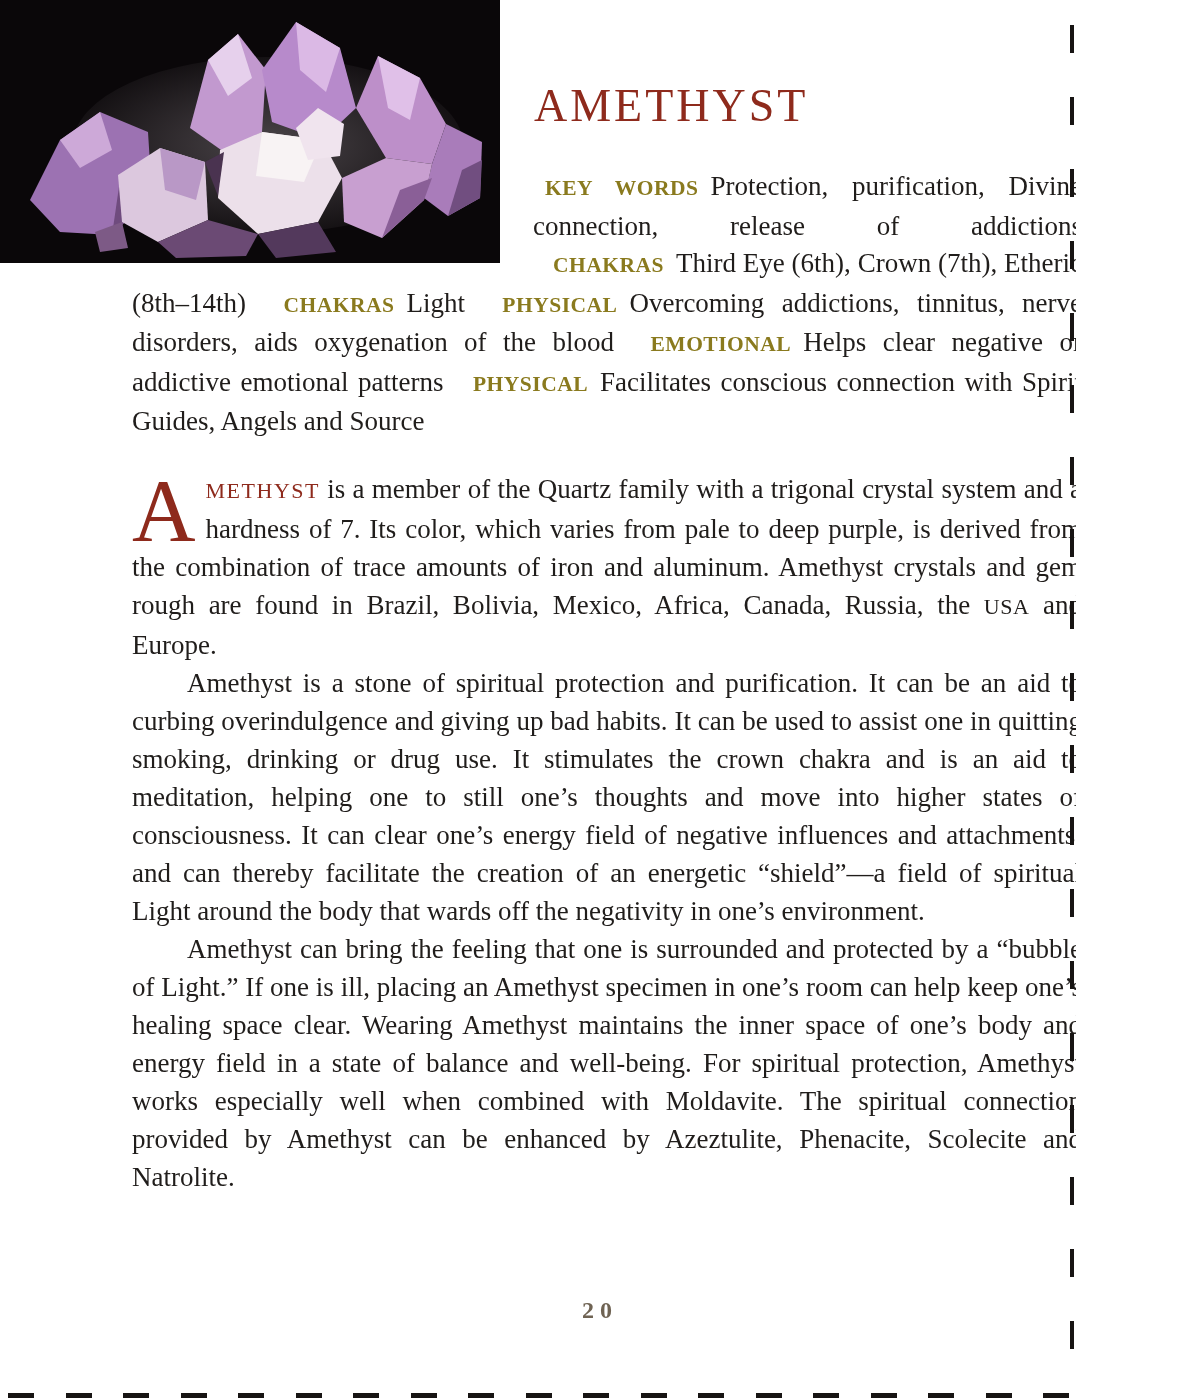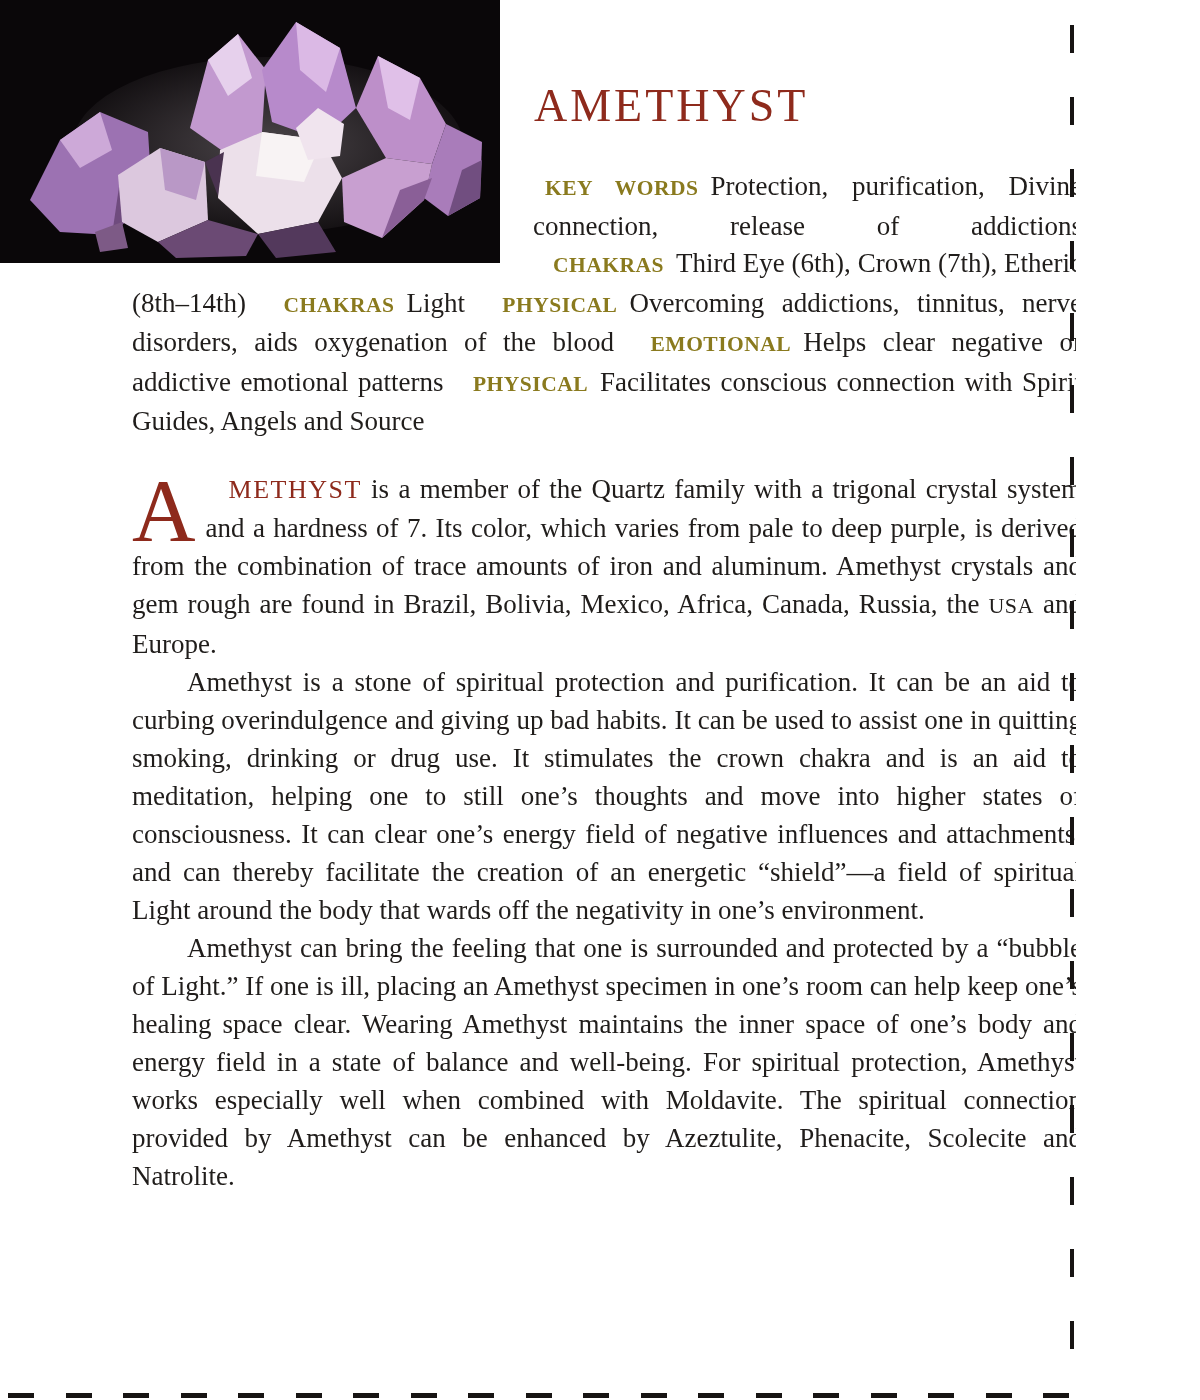--- a/index.html
+++ b/index.html
@@ -55,23 +55,22 @@
   .body-p { text-indent:55px; }
   .body-p.lead { text-indent:0; }
   .dropcap {
     float:left;
     font-size:88px; line-height:70px;
     padding:6px 10px 0 0;
     color:#8e2a1c;
   }
   .lead-sc {
     color:#8e2a1c;
-    font-size:26px;
+    font-size:22px;
     letter-spacing:1.5px;
-    margin-left:23px;
   }
   .sc { font-size:22px; letter-spacing:0.5px;margin-top:36px; }
   
   .page-number {
     position:absolute; left:0; top:1297px;
     width:1200px;
     text-align:center;
     font-size:24px; font-weight:bold;
     letter-spacing:6px;
     color:#6f6353;
@@ -147,20 +146,21 @@
     <span class="seg-label">EMOTIONAL</span><span>Helps clear negative or addictive emotional patterns</span>
     <span class="seg-label">PHYSICAL</span><span>Facilitates conscious connection with Spirit Guides, Angels and Source</span>
   </p>
 
   <div class="article">
     <p class="body-p lead"><span class="dropcap">A</span><span class="lead-sc">METHYST</span><span> is a member of the Quartz family with a trigonal crystal system and a hardness of 7. Its color, which varies from pale to deep purple, is derived from the combination of trace amounts of iron and aluminum. Amethyst crystals and gem rough are found in Brazil, Bolivia, Mexico, Africa, Canada, Russia, the </span><span class="sc">USA</span><span> and Europe.</span></p>
     <p class="body-p">Amethyst is a stone of spiritual protection and purification. It can be an aid to curbing overindulgence and giving up bad habits. It can be used to assist one in quitting smoking, drinking or drug use. It stimulates the crown chakra and is an aid to meditation, helping one to still one’s thoughts and move into higher states of consciousness. It can clear one’s energy field of negative influences and attachments, and can thereby facilitate the creation of an energetic “shield”—a field of spiritual Light around the body that wards off the negativity in one’s environment.</p>
     <p class="body-p">Amethyst can bring the feeling that one is surrounded and protected by a “bubble of Light.” If one is ill, placing an Amethyst specimen in one’s room can help keep one’s healing space clear. Wearing Amethyst maintains the inner space of one’s body and energy field in a state of balance and well-being. For spiritual protection, Amethyst works especially well when combined with Moldavite. The spiritual connection provided by Amethyst can be enhanced by Azeztulite, Phenacite, Scolecite and Natrolite.</p>
   </div>
 
+  <div class="page-number">20</div>
 
   <div class="tabs-right">
       <div class="tab-v" style="top: 25px;"></div>
       <div class="tab-v" style="top: 97px;"></div>
       <div class="tab-v" style="top: 169px;"></div>
       <div class="tab-v" style="top: 241px;"></div>
       <div class="tab-v" style="top: 313px;"></div>
       <div class="tab-v" style="top: 385px;"></div>
       <div class="tab-v" style="top: 457px;"></div>
       <div class="tab-v" style="top: 529px;"></div>

